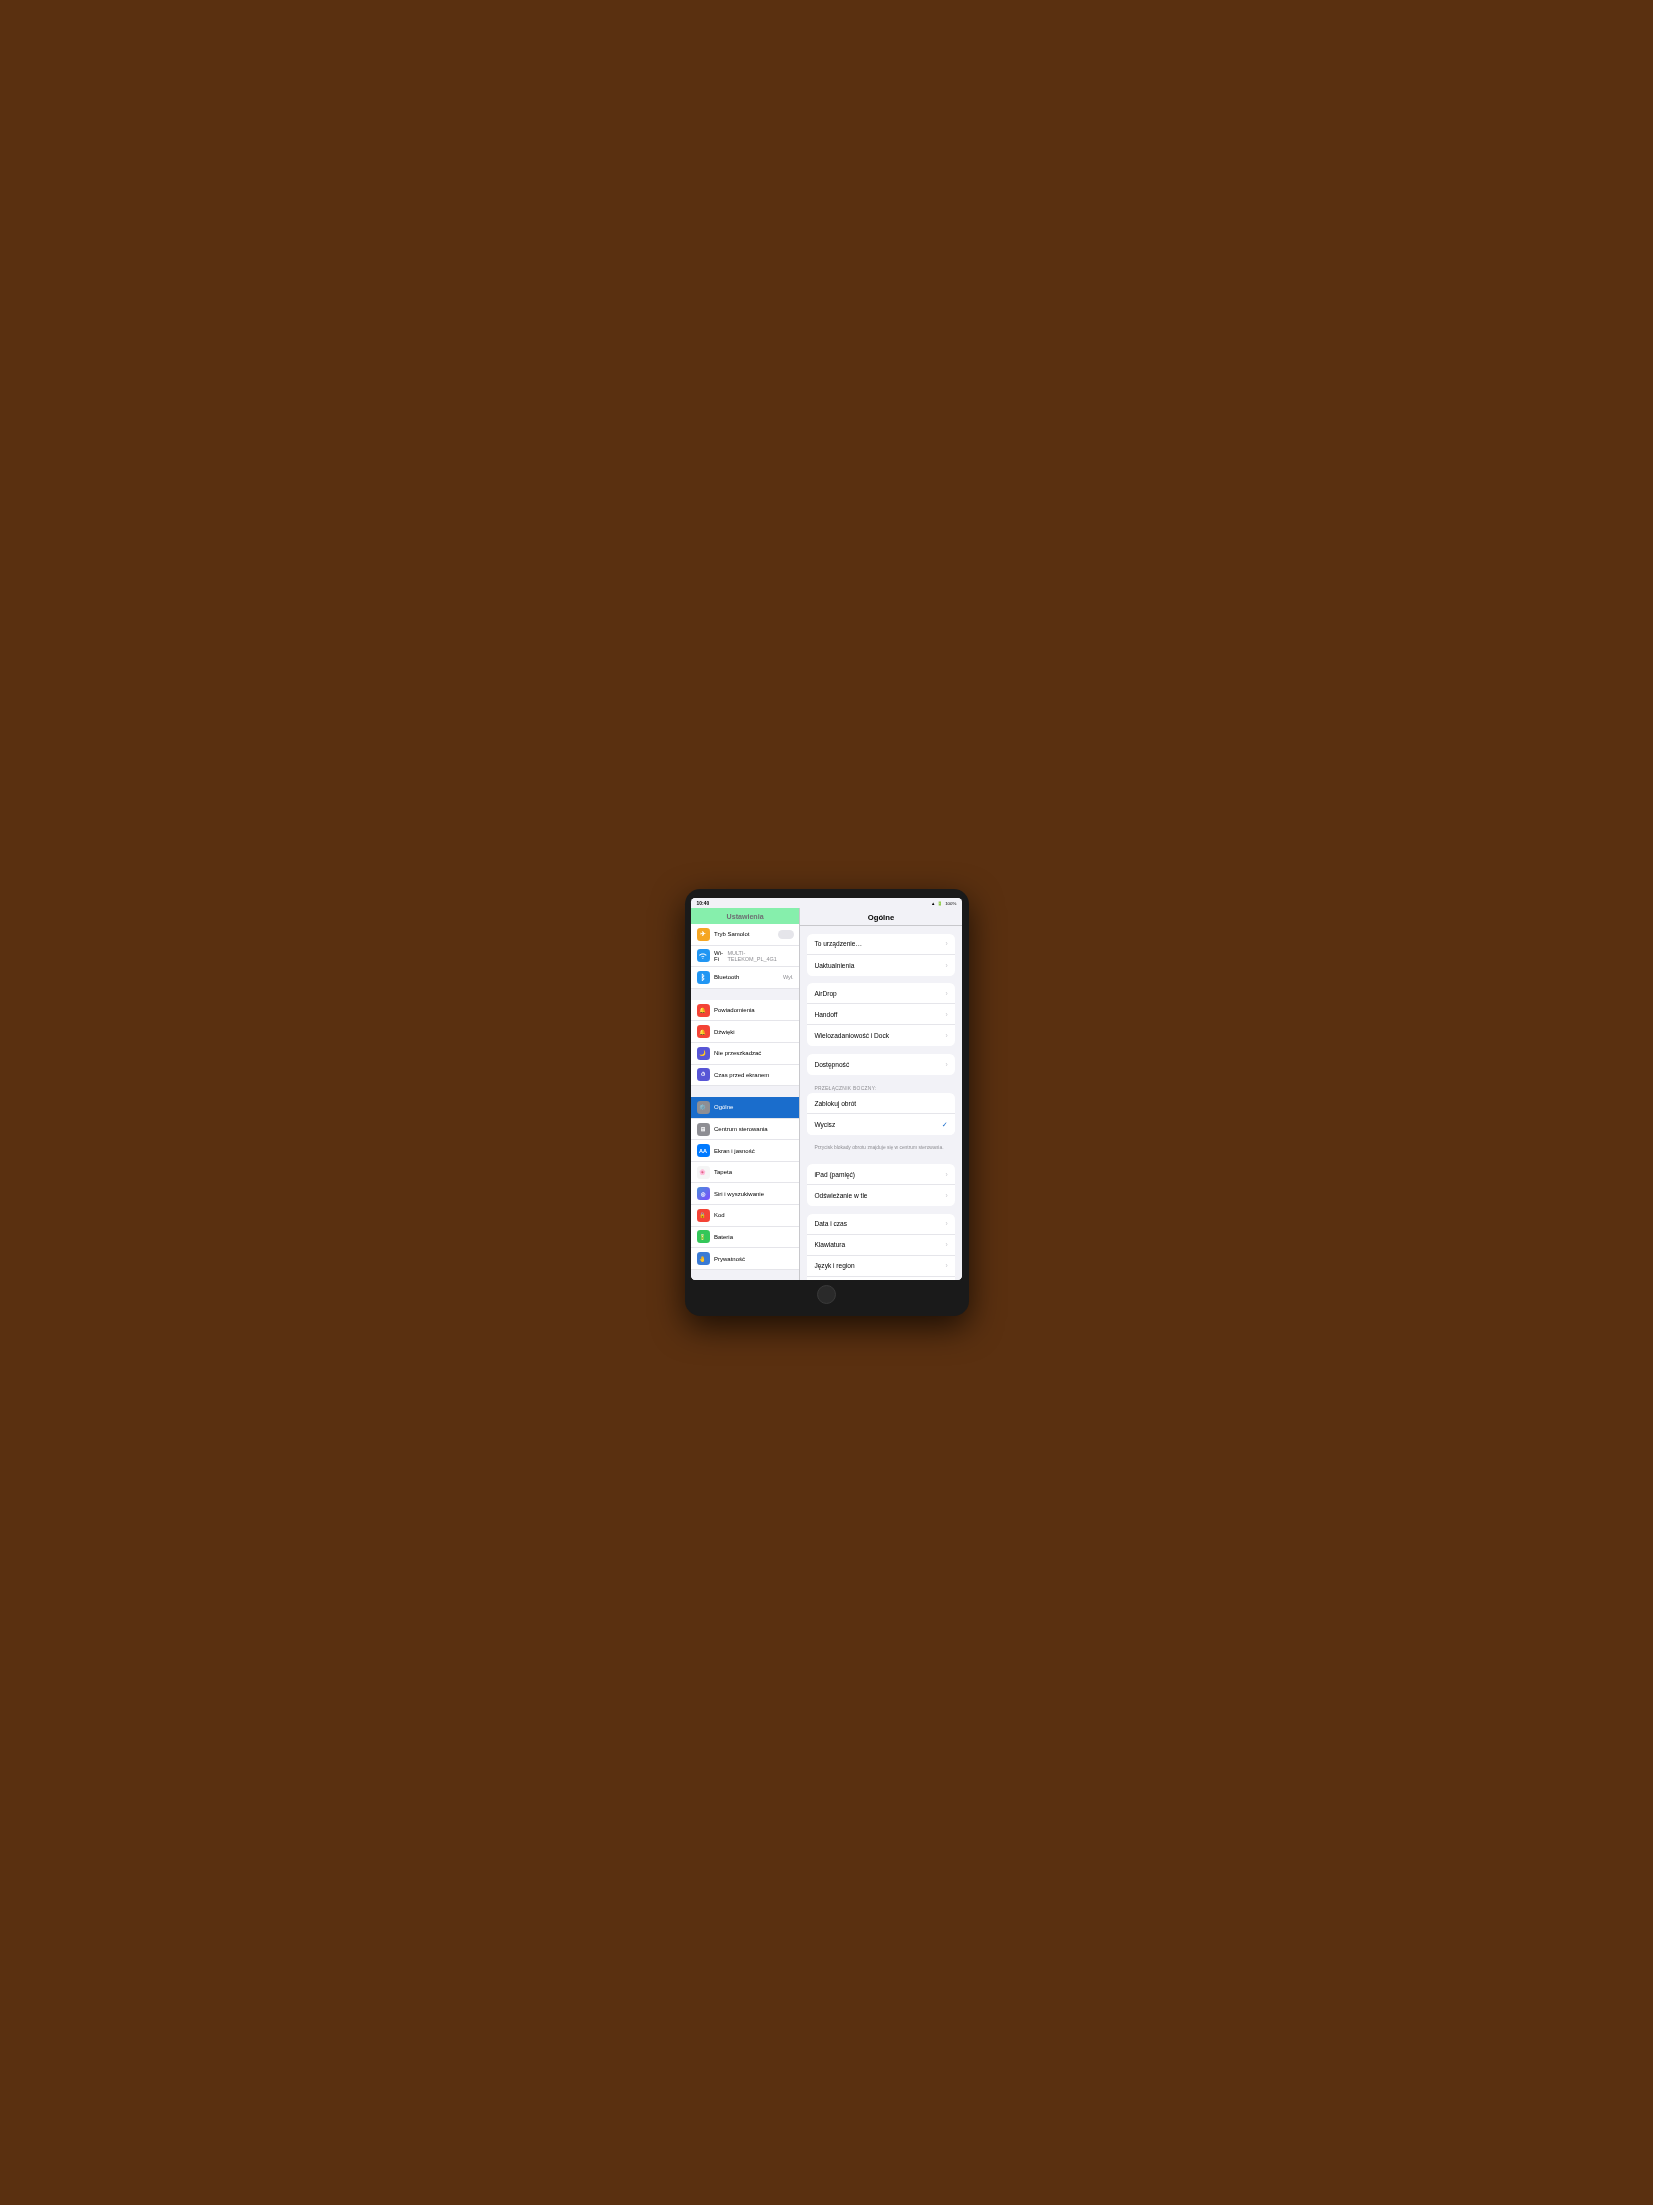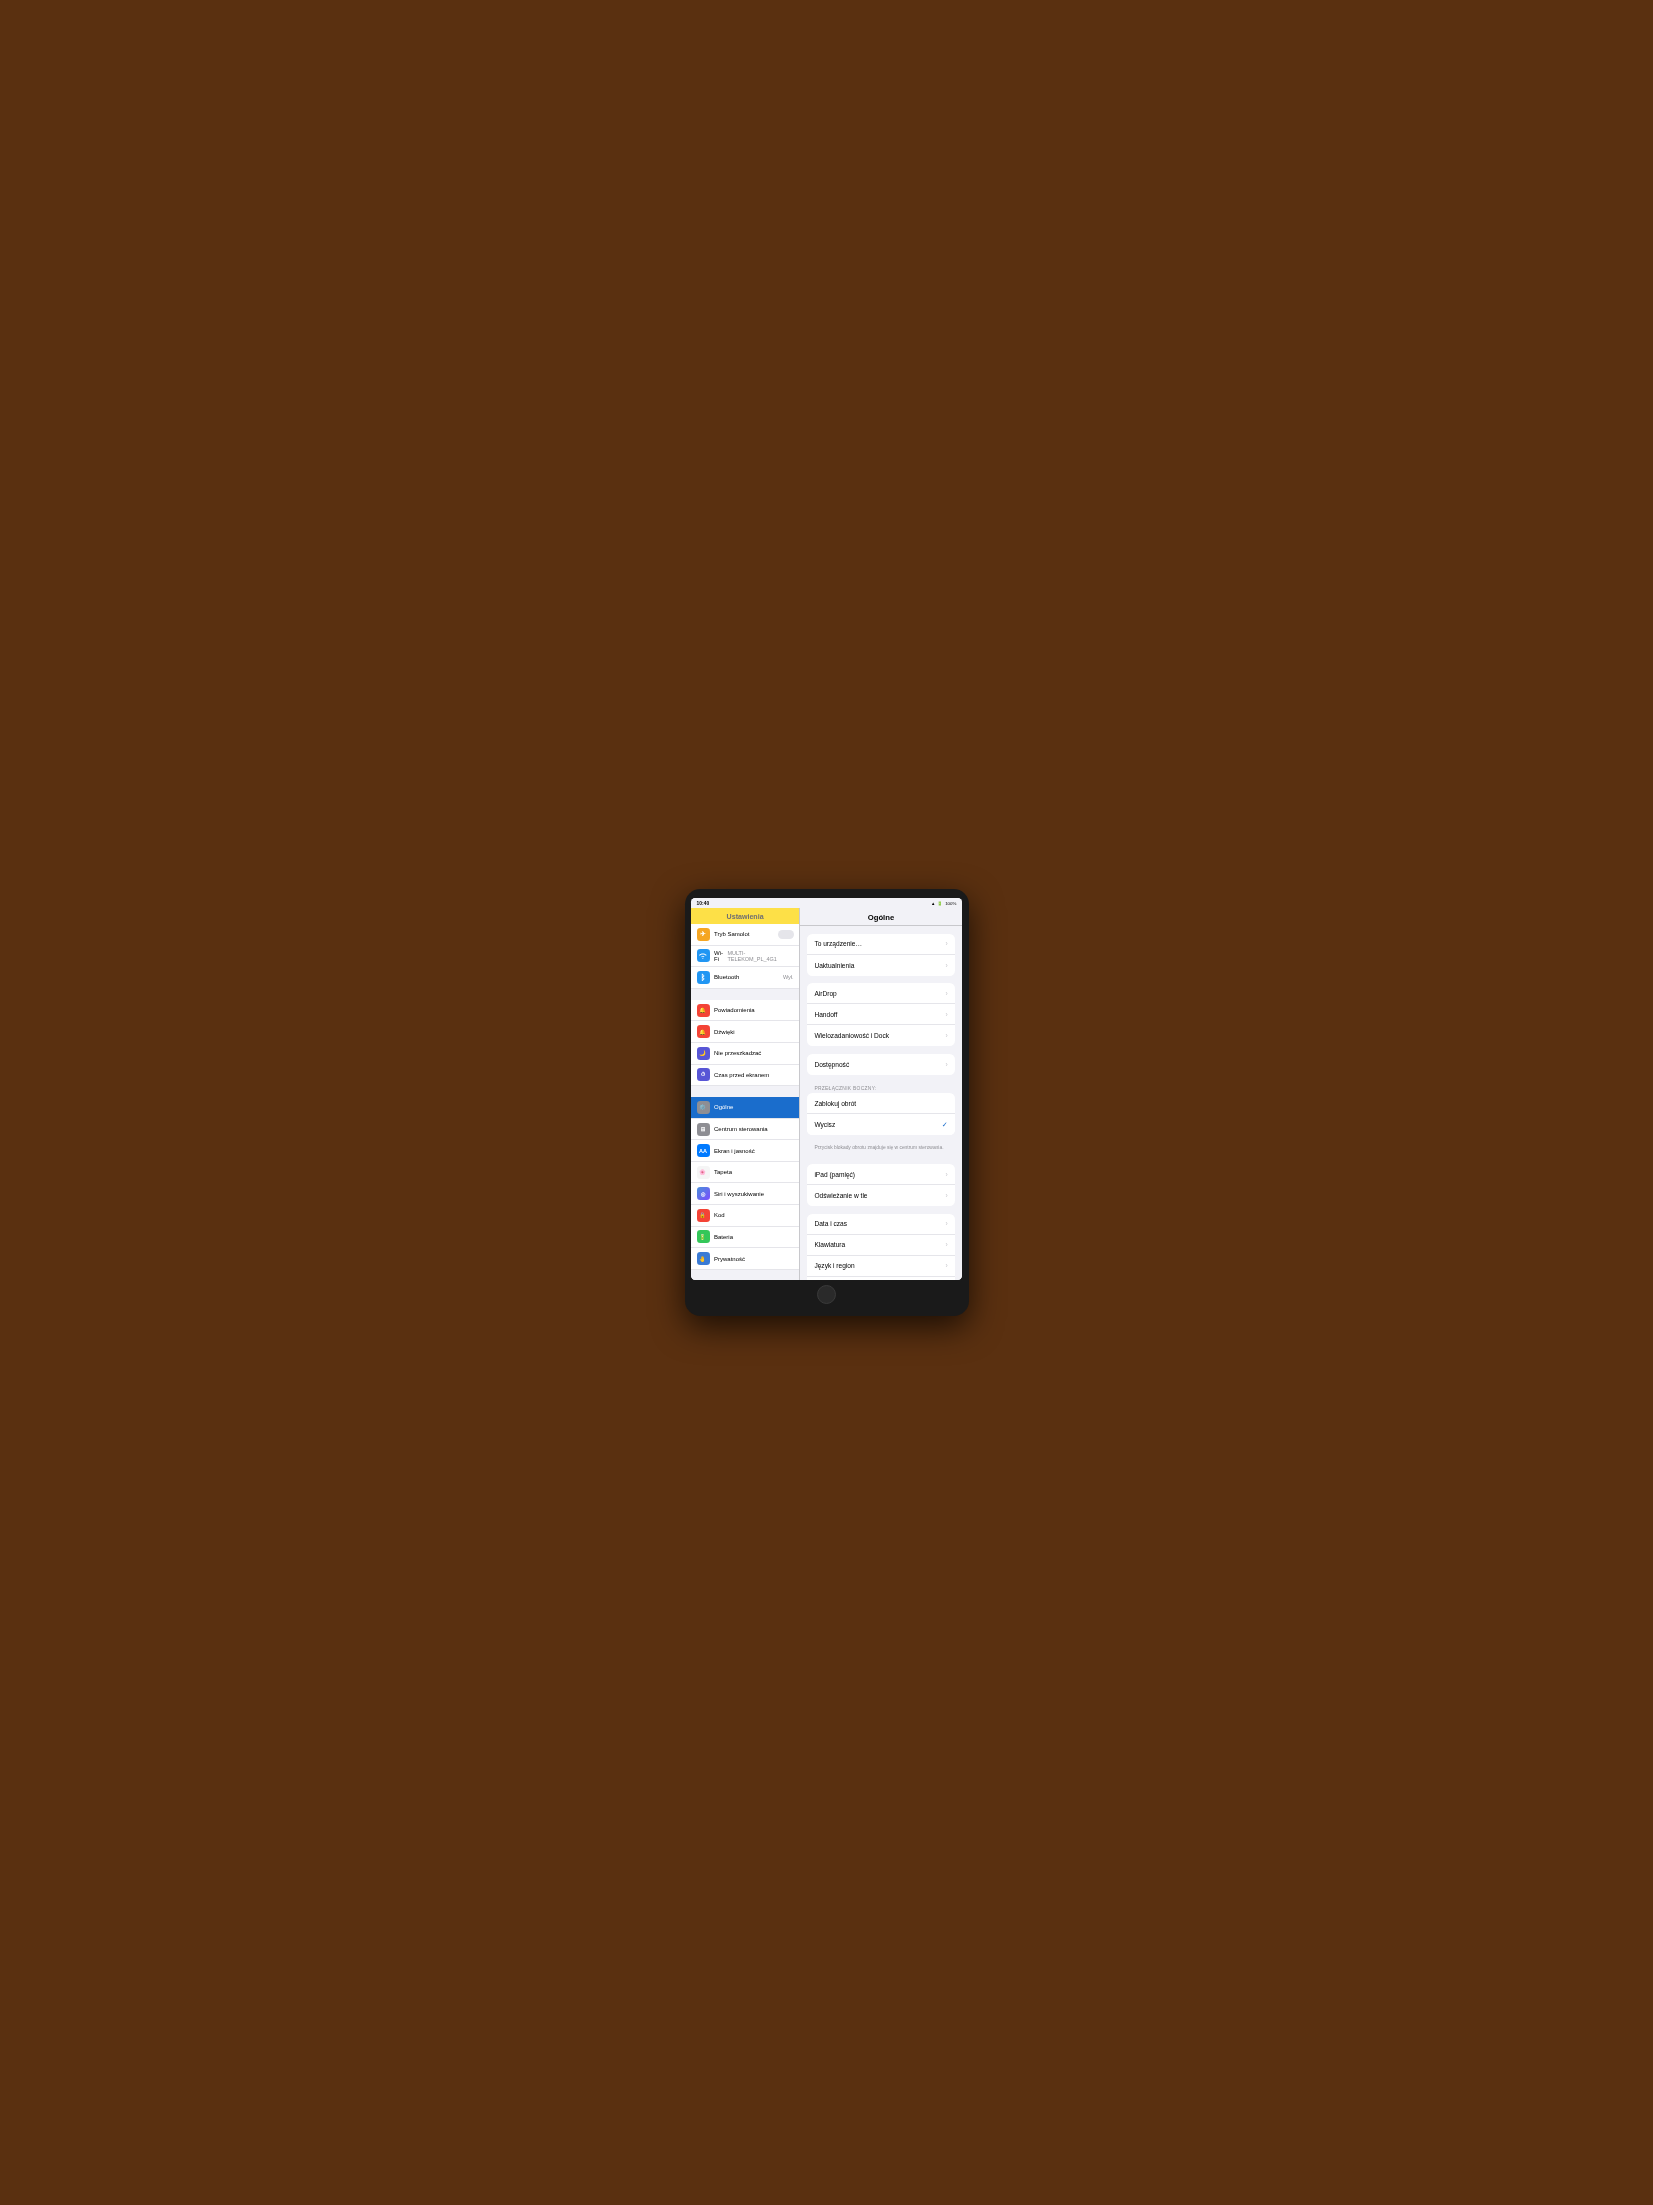--- a/index.html
+++ b/index.html
@@ -47,21 +47,21 @@
 
     
     .settings-layout {
       display: flex;
       height: 372px;
     }
 
     
     .sidebar {
       width: 109px;
-      background: #fde047;
+      background: #86efac;
       border-right: 0.5px solid #c8c8cc;
       overflow-y: auto;
       flex-shrink: 0;
     }
 
     .sidebar-header {
       padding: 4.4px 6.6px 3.3px;
       font-size: 7.1px;
       font-weight: 600;
       color: #6e6e73;

